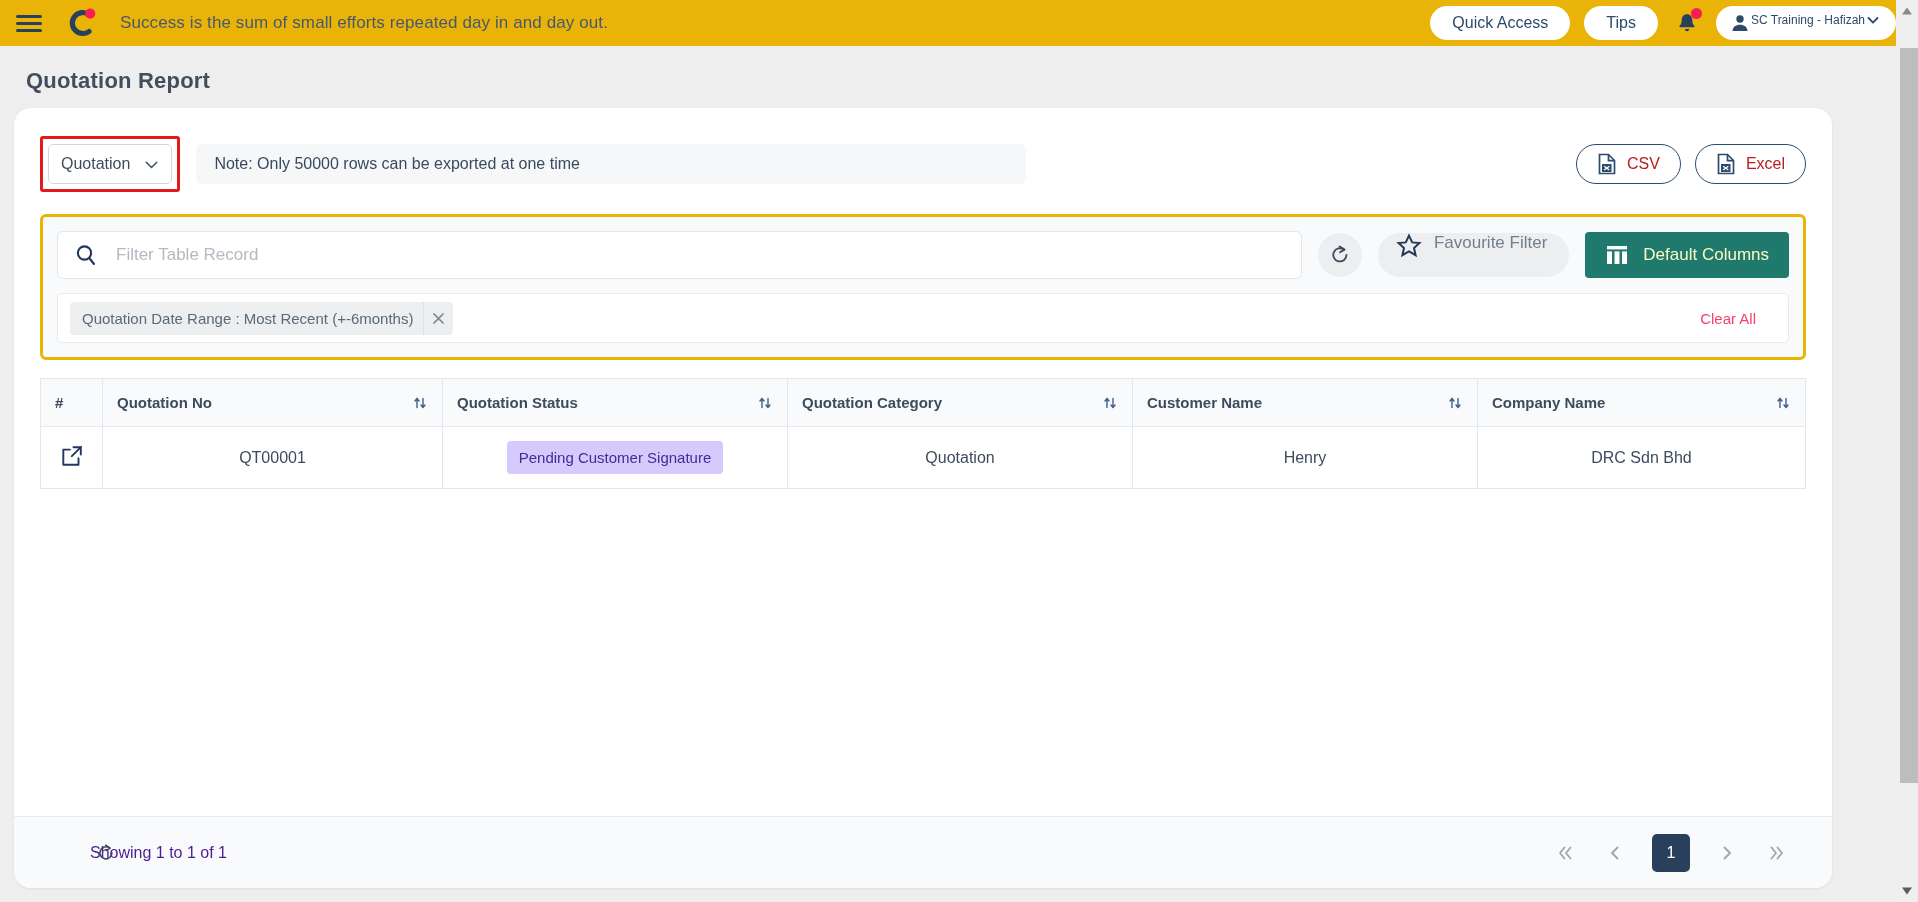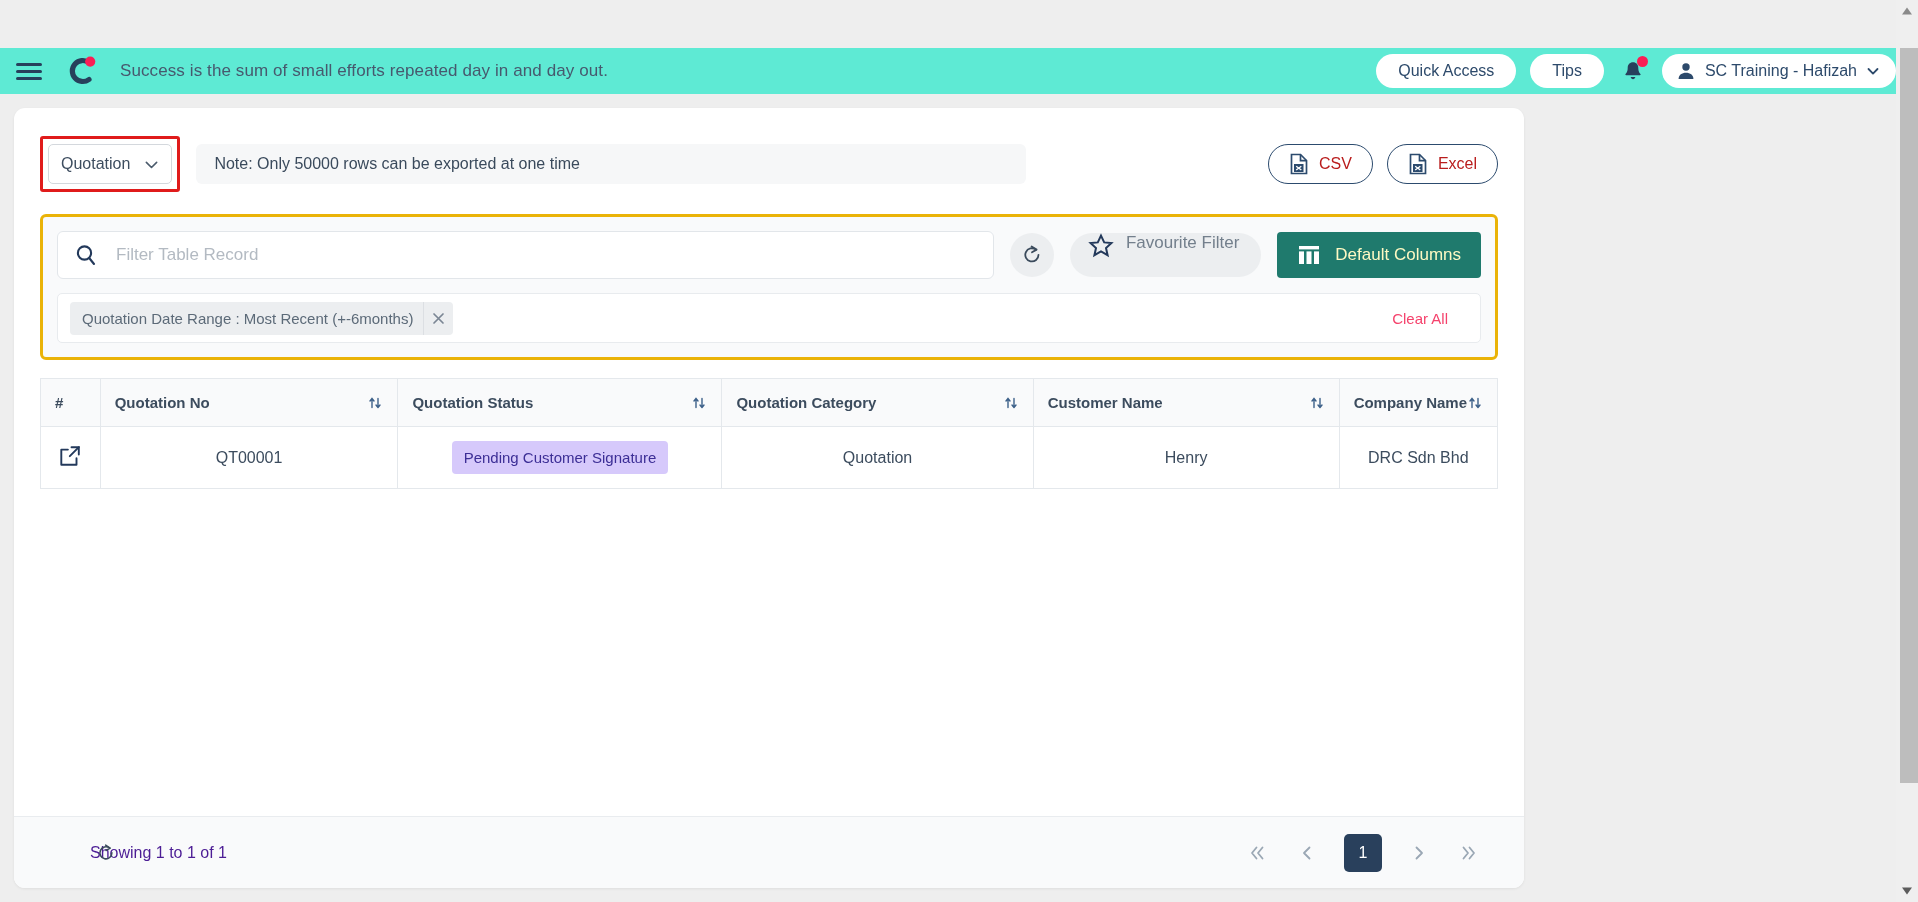--- a/index.html
+++ b/index.html
@@ -10,27 +10,26 @@
     background: #eeeeee;
     font-family: "Liberation Sans", sans-serif;
     color: #2d3e50;
     overflow: hidden;
     position: relative;
   }
 
   
   .topbar {
     height: 46px;
-    background: #5eead4;
+    background: #eab308;
     display: flex;
     align-items: center;
     padding: 0 22px 0 16px;
     position: relative;
     z-index: 5;
-    margin-top: 48px;
   }
   .hamburger { width: 26px; height: 26px; display:flex; flex-direction:column;
     justify-content:center; gap:4px; cursor:pointer; margin-right: 22px; }
   .hamburger i { display:block; height:3px; background:#27405c; border-radius:2px; }
 
   .logo { width: 34px; height: 34px; position: relative; margin-right: 22px; flex:none; }
   .logo svg { display:block; }
 
   .motto {
     font-size: 17px;
@@ -49,44 +48,44 @@
     cursor: pointer;
     white-space: nowrap;
     line-height: 1;
   }
   .bell-wrap { position:relative; width: 30px; height: 30px; cursor:pointer;
     display:flex; align-items:center; justify-content:center; }
   .bell-dot { position:absolute; top:0px; right:0px; width:11px; height:11px;
     border-radius:50%; background:#fa1d55; }
   .user-pill {
     background:#fff; border-radius: 22px; padding: 7px 16px 7px 14px;
-    display:flex; align-items:center; gap:9px; cursor:pointer; font-size:16px;
+    display:flex; gap:1px; cursor:pointer; font-size:12px;
     color:#2d4a6b; white-space:nowrap;
   }
   .avatar-ic { width:20px; height:20px; flex:none; }
   .chev { width:14px; height:14px; flex:none; }
 
   
   .page-title {
     font-size: 22px;
     font-weight: bold;
     color: #414e5c;
     padding: 22px 16px 20px 26px;
     letter-spacing: .2px;
   }
 
   
   .card {
     position: absolute;
     left: 14px;
     top: 108px;
-    width: 1510px;
+    width: 1818px;
     height: 780px;
     background: #ffffff;
-    border-radius: 11px;
+    border-radius: 17px;
     box-shadow: 0 1px 3px rgba(0,0,0,.07);
     overflow: hidden;
   }
 
   
   .export-row {
     display:flex; align-items:center;
     padding: 28px 26px 0 26px;
     position: relative;
   }

